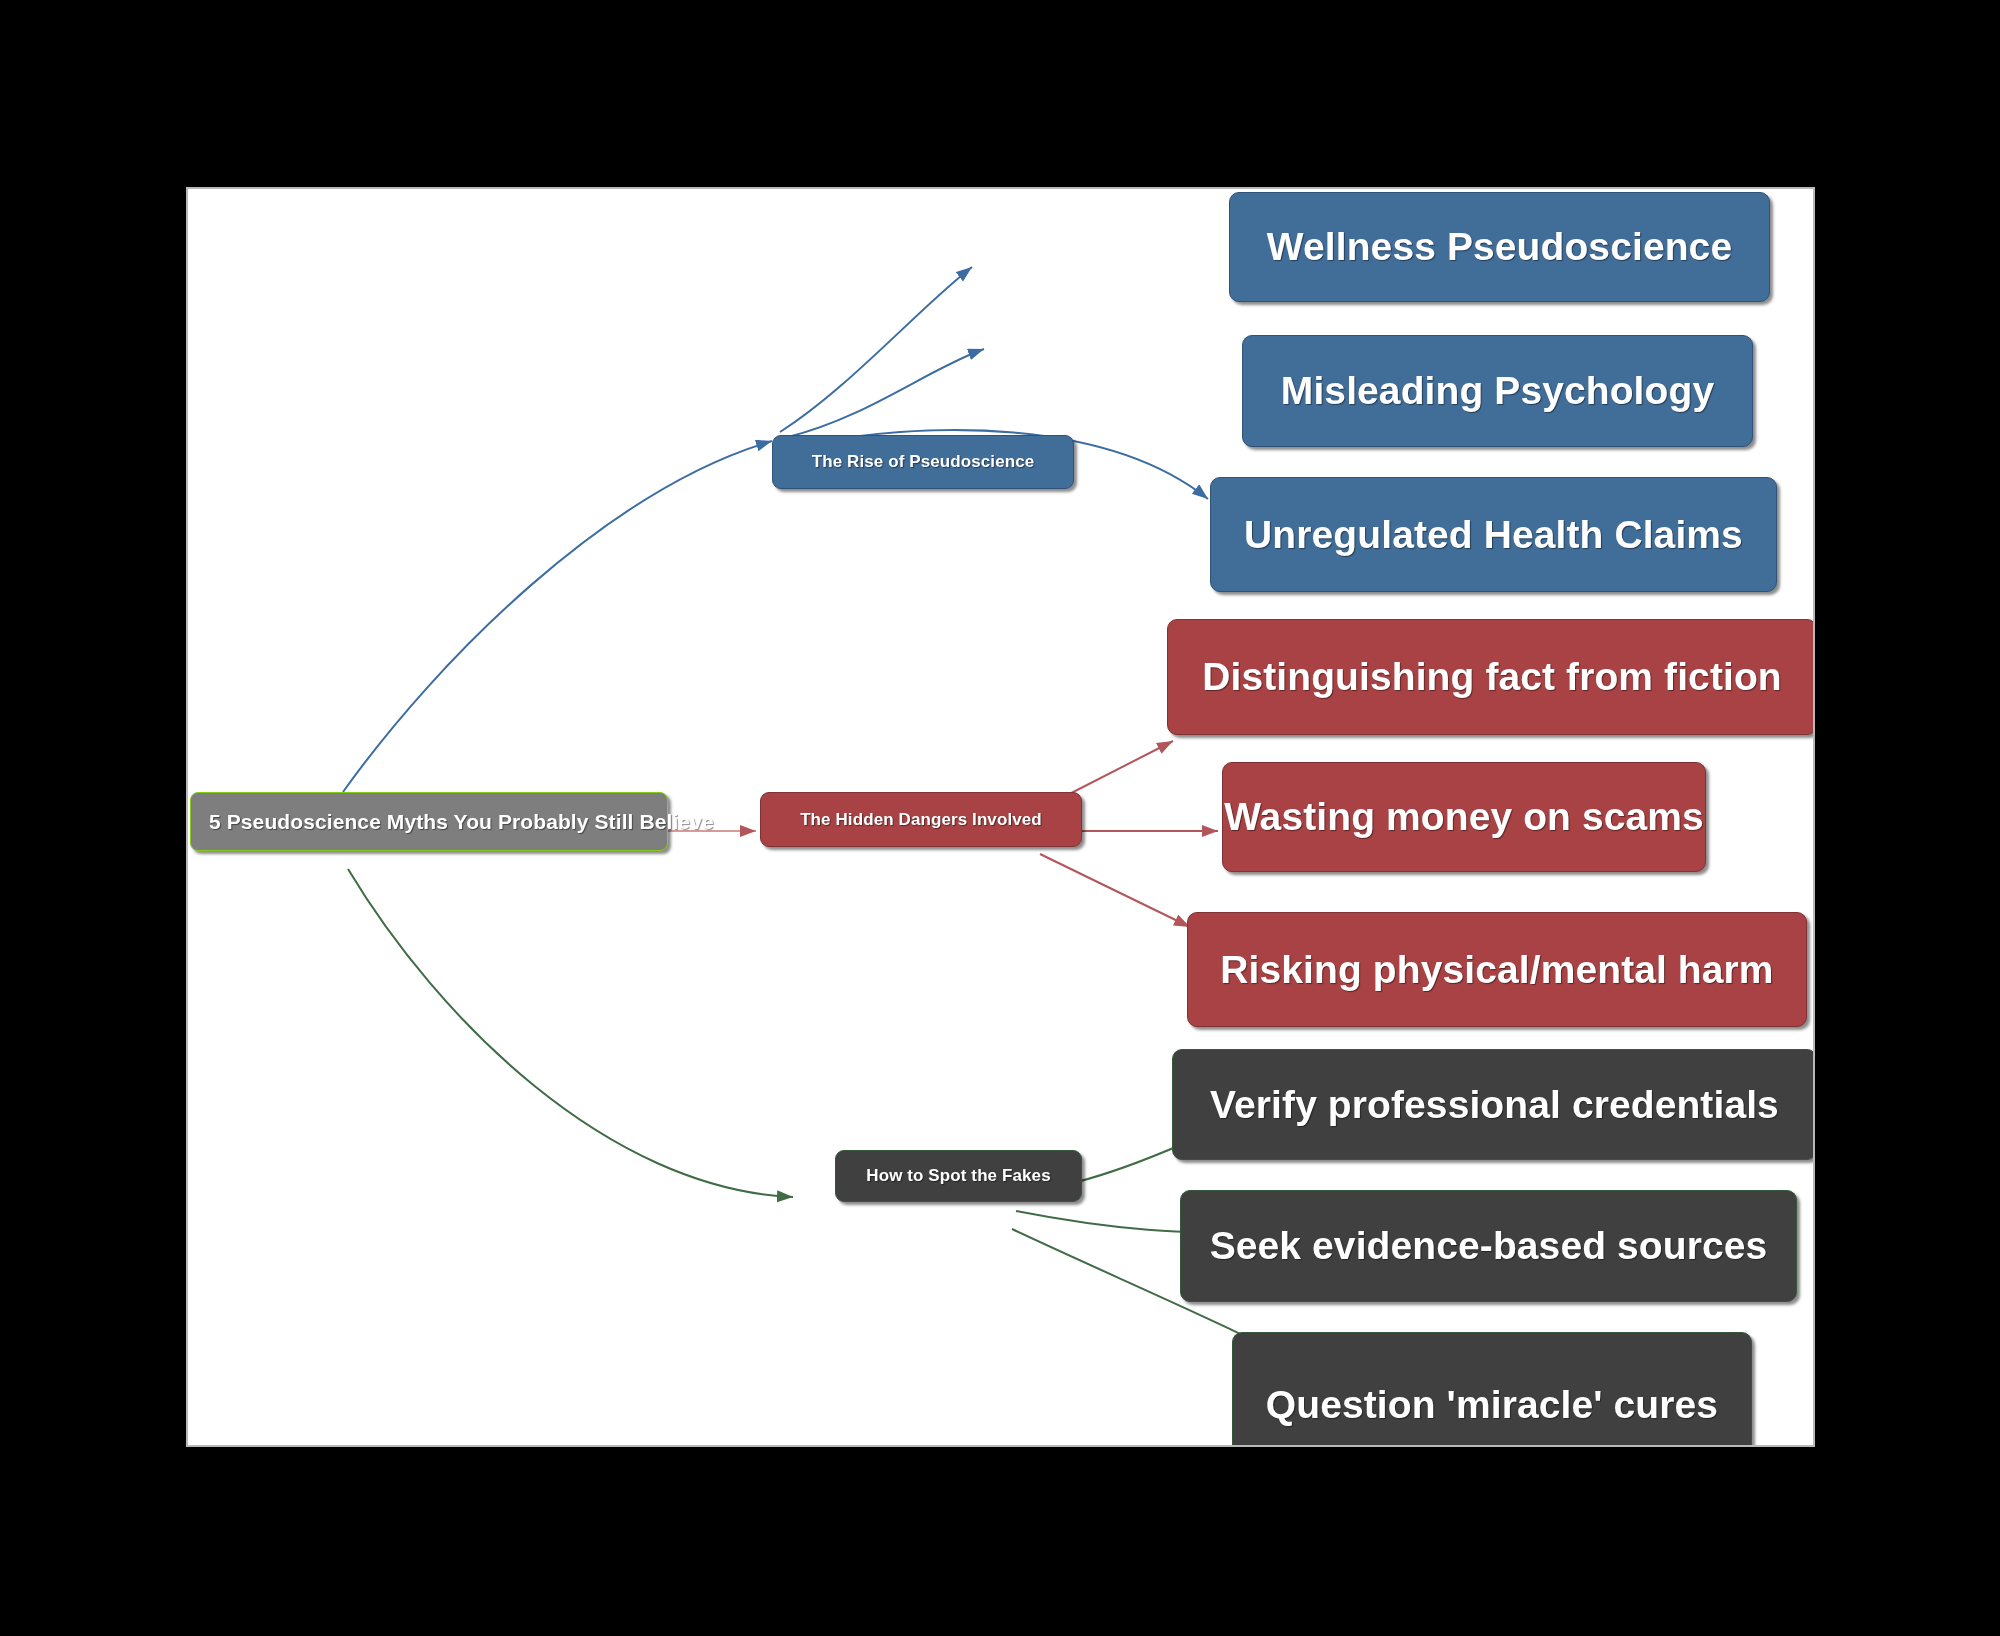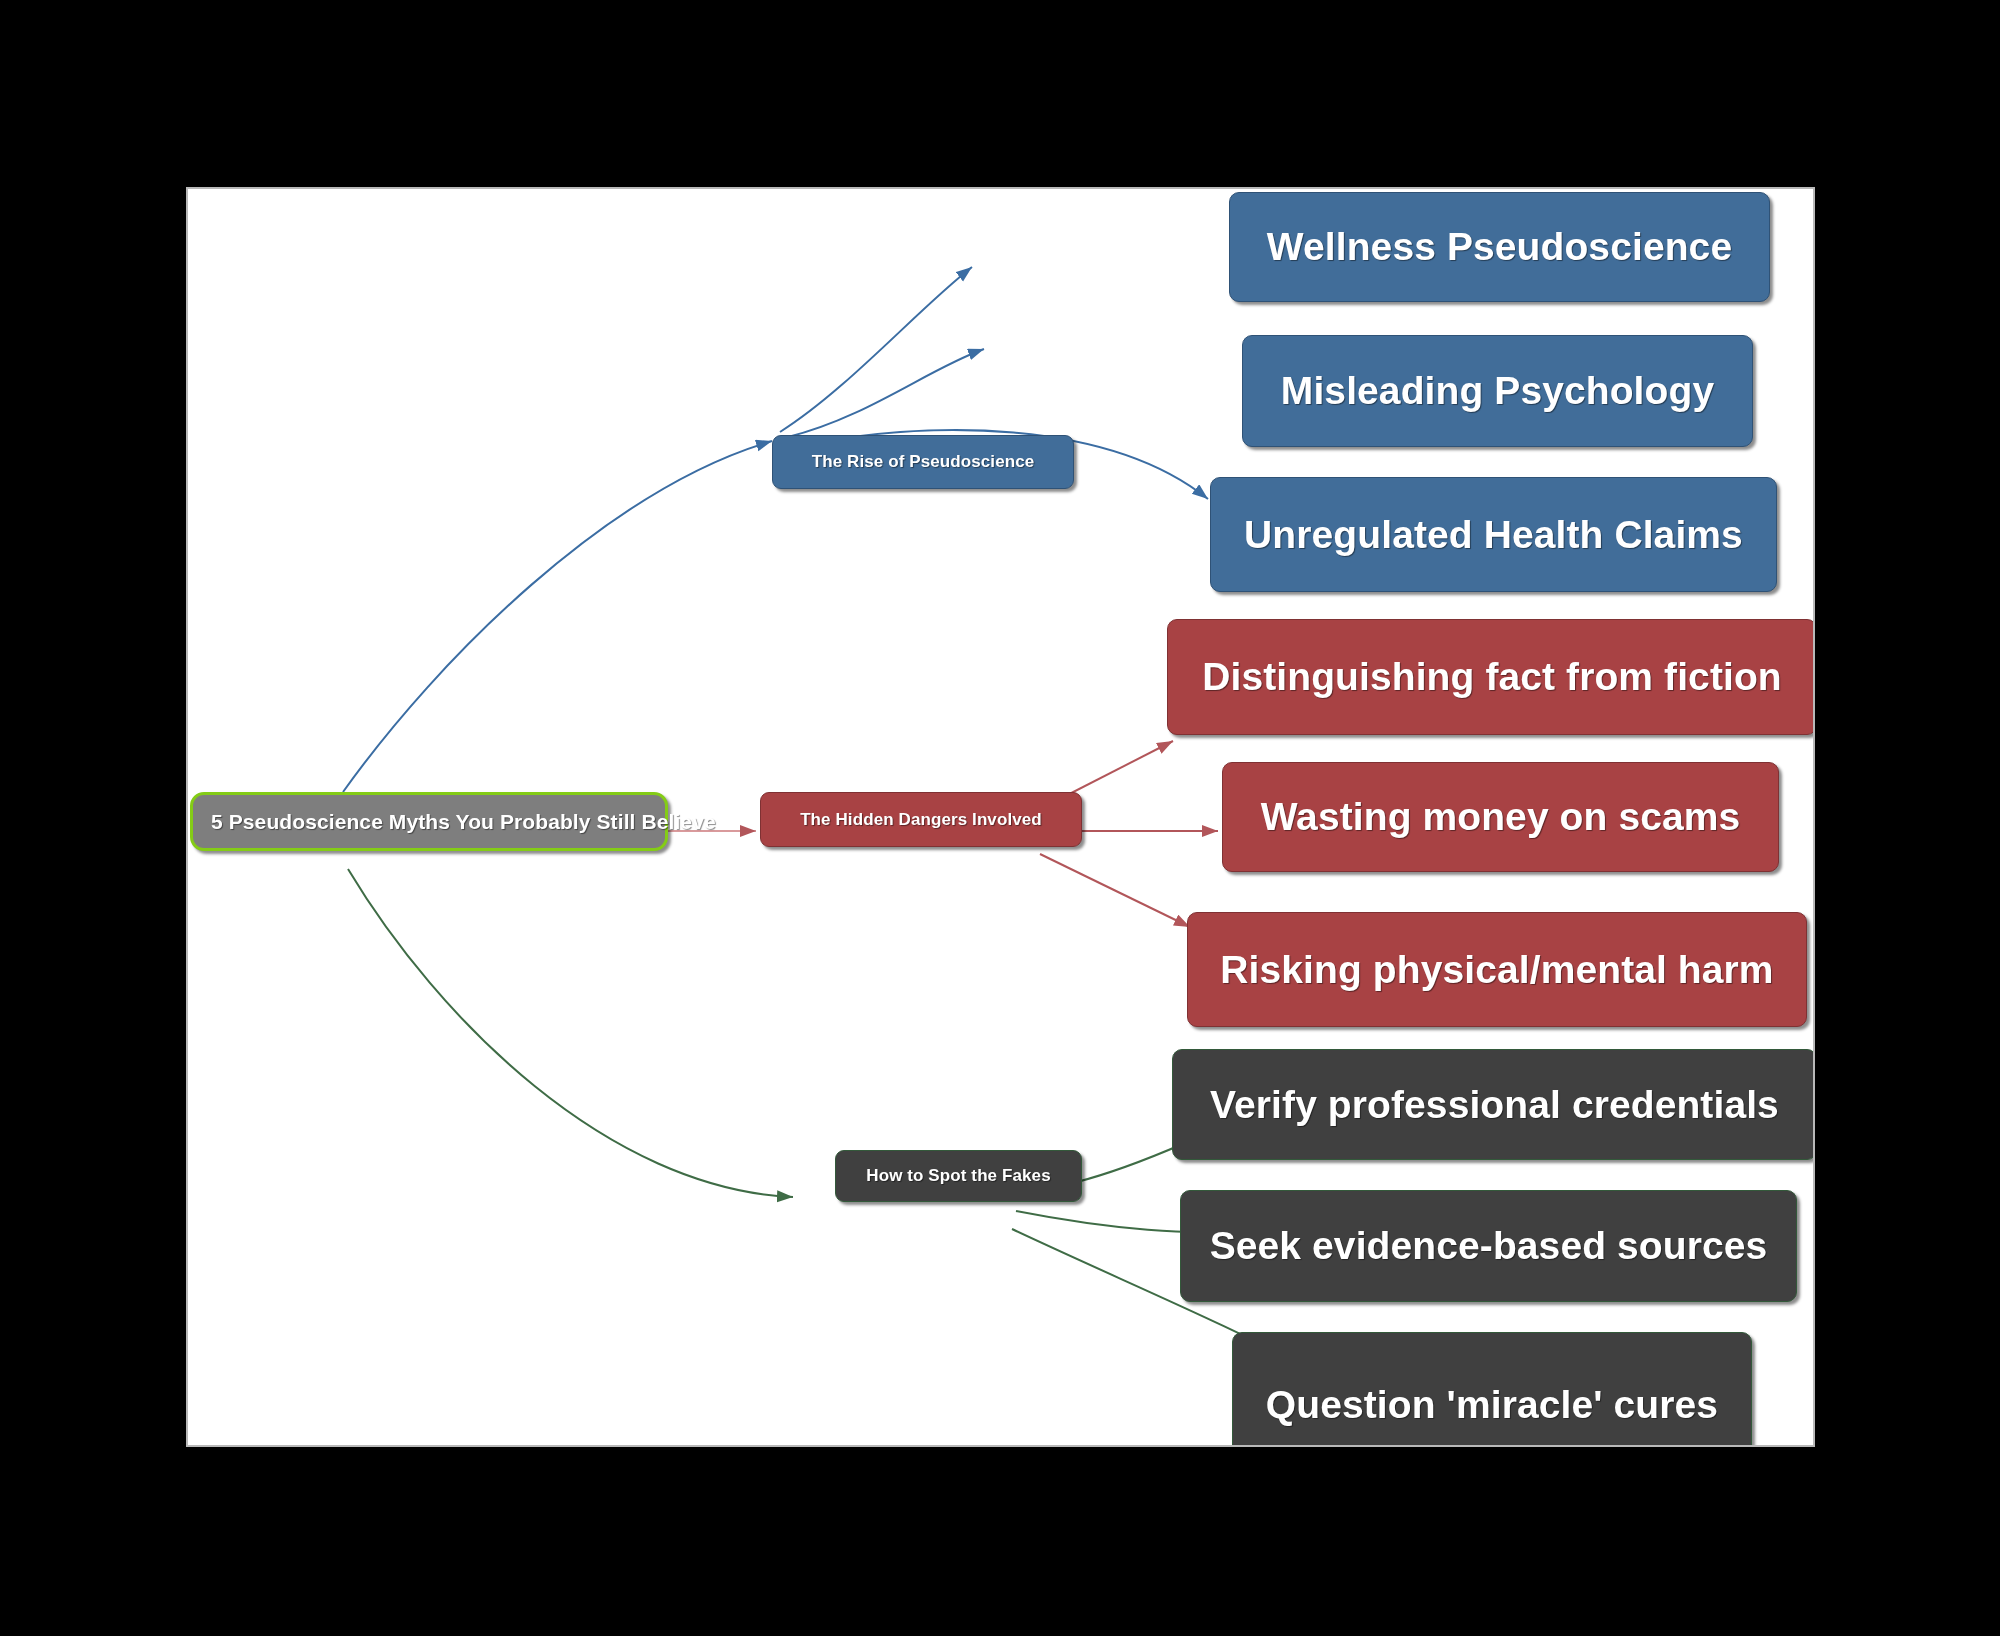--- a/index.html
+++ b/index.html
@@ -42,24 +42,24 @@
     border-radius: 9px;
     color: #ffffff;
     font-weight: bold;
     text-shadow: 1px 1px 1px rgba(0,0,0,0.45);
     box-shadow: 3px 3px 3px rgba(0,0,0,0.45);
     padding: 18px 18px;
     letter-spacing: 0.1px;
   }
   .node.root {
     background: #7e7e7e;
-    border: 3px solid #84cc16;
+    border: 1px solid #84cc16;
     font-size: 21px;
     justify-content: flex-start;
-    border-radius: 14px;
+    border-radius: 8px;
   }
   .node.branch {
     font-size: 17px;
     justify-content: center;
     border-radius: 9px;
   }
   .node.leaf {
     font-size: 39px;
     justify-content: center;
     border-radius: 10px;
@@ -128,21 +128,21 @@
     </div>
 
     <div class="node branch n-red" style="left:572px; top:603px; width:322px; height:55px;">
       <span>The Hidden Dangers Involved</span>
     </div>
 
     <div class="node leaf n-red" style="left:979px; top:430px; width:650px; height:116px;">
       <span>Distinguishing fact from fiction</span>
     </div>
 
-    <div class="node leaf n-red" style="left:1034px; top:573px; width:557px; height:110px;">
+    <div class="node leaf n-red" style="left:1034px; top:573px; width:484px; height:110px;">
       <span>Wasting money on scams</span>
     </div>
 
     <div class="node leaf n-red" style="left:999px; top:723px; width:620px; height:115px;">
       <span>Risking physical/mental harm</span>
     </div>
 
     <div class="node branch n-green" style="left:607px; top:961px; width:247px; height:52px;margin-left:40px;">
       <span>How to Spot the Fakes</span>
     </div>

